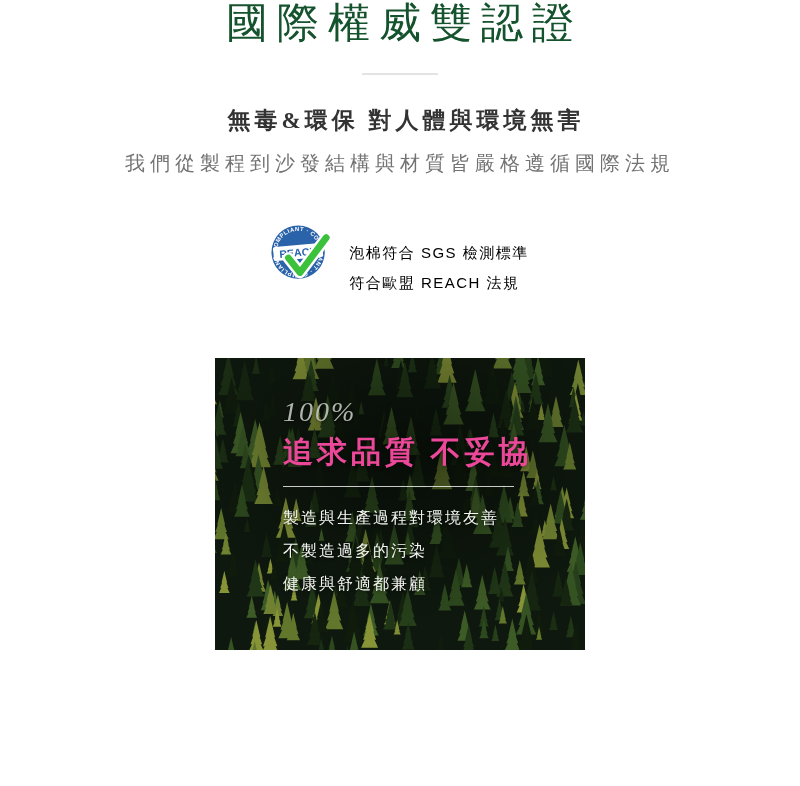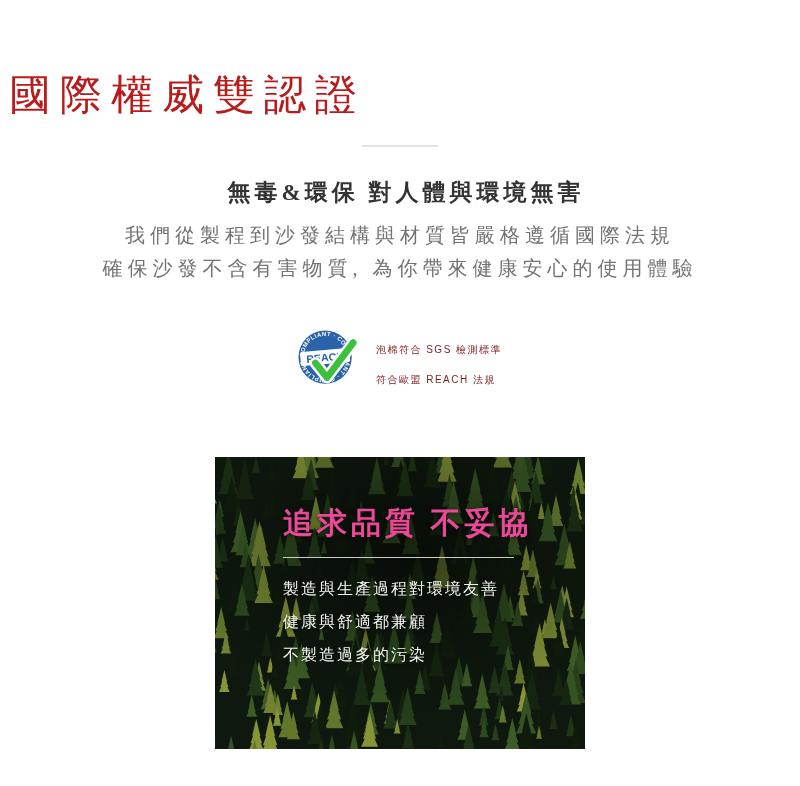--- a/index.html
+++ b/index.html
@@ -7,27 +7,27 @@
   .page {
     position: relative;
     width: 800px;
     height: 786px;
     margin: 0 auto;
     background: #ffffff;
     overflow: hidden;
     font-family: "Liberation Sans", "DejaVu Sans", sans-serif;
   }
   .section-title {
-    padding-top: 72px;
+    text-align: center;
     font-family: "Liberation Serif", "DejaVu Serif", serif;
     font-size: 42px;
     font-weight: 500;
     letter-spacing: 9px;
     padding-left: 9px;
-    color: #b91c1c;
+    color: #14532d;
     line-height: 1.1;
   }
   .title-divider {
     width: 76px;
     height: 2px;
     background: #e3e3e3;
     margin: 27px auto 0 auto;
   }
   .section-subtitle {
     margin-top: 30px;
@@ -52,25 +52,25 @@
     margin-top: 44px;
     display: flex;
     justify-content: center;
     align-items: flex-start;
     gap: 26px;
   }
   .badge-item { display: flex; align-items: flex-start; gap: 16px; }
   .reach-svg { width: 62px; height: 68px; display: block; }
   .sprout-svg { width: 56px; height: 56px; display: block; margin-top: 5px; }
   .badge-caption {
-    margin-top: 6px;
-    font-size: 10px;
+    margin-top: 14px;
+    font-size: 15px;
     line-height: 30px;
     letter-spacing: 1.5px;
-    color: #7f1d1d;
+    color: #000000;
   }
   .forest-card {
     position: relative;
     width: 370px;
     height: 292px;
     margin: 60px auto 0 auto;
     overflow: hidden;
     background: #101b10;
   }
   .forest-card svg.forest-bg {
@@ -127,21 +127,20 @@
 <div class="page">
 
   <h1 class="section-title">國際權威雙認證</h1>
 
   <div class="title-divider"></div>
 
   <h2 class="section-subtitle">無毒&amp;環保 對人體與環境無害</h2>
 
   <div class="body-text">
     <p>我們從製程到沙發結構與材質皆嚴格遵循國際法規</p>
-    <p>確保沙發不含有害物質, 為你帶來健康安心的使用體驗</p>
   </div>
 
   <div class="badges-row">
 
     <div class="badge-item">
       <svg class="reach-svg" viewBox="0 0 64 68" aria-hidden="true">
         <defs>
           <path id="ringPath" d="M6,28 a22,22 0 1 1 0,0.01"></path>
         </defs>
         <circle cx="28" cy="28" r="27.5" fill="#2a63a9"></circle>
@@ -1061,23 +1060,24 @@
         <polygon points="120.0651983222643,301.63465563084463 124.26364354279842,301.63465563084463 122.16442093253136,292.586282310728" fill="#7f9438"></polygon>
         <polygon points="33.19457023088355,309.39861005870625 46.13372750337701,309.39861005870625 39.66414886713028,294.8978303567739" fill="#6f8632"></polygon>
         <polygon points="34.74726910358276,303.2636648001964 44.5810286306778,303.2636648001964 39.66414886713028,288.76288509826406" fill="#6f8632"></polygon>
         <polygon points="36.29996797628198,297.12871954168656 43.02832975797858,297.12871954168656 39.66414886713028,282.6279398397542" fill="#6f8632"></polygon>
         <polygon points="126.94420151853002,309.4547861428 137.98158944702706,309.4547861428 132.46289548277855,297.0852996712085" fill="#182a12"></polygon>
         <polygon points="128.26868806994966,304.2215418663574 136.65710289560744,304.2215418663574 132.46289548277855,291.8520553947659" fill="#182a12"></polygon>
         <polygon points="129.59317462136931,298.98829758991485 135.33261634418778,298.98829758991485 132.46289548277855,286.6188111183233" fill="#182a12"></polygon>
       </svg>
     <div class="forest-shade"></div>
     <div class="forest-overlay">
+      <div class="percent-text">100%</div>
       <div class="feature-heading">追求品質 不妥協</div>
       <div class="feature-divider"></div>
       <div class="feature-lines">
         <div>製造與生產過程對環境友善</div>
+        <div>不製造過多的污染</div>
         <div>健康與舒適都兼顧</div>
-        <div>不製造過多的污染</div>
       </div>
     </div>
   </div>
 
 </div>
 
 </body></html>

